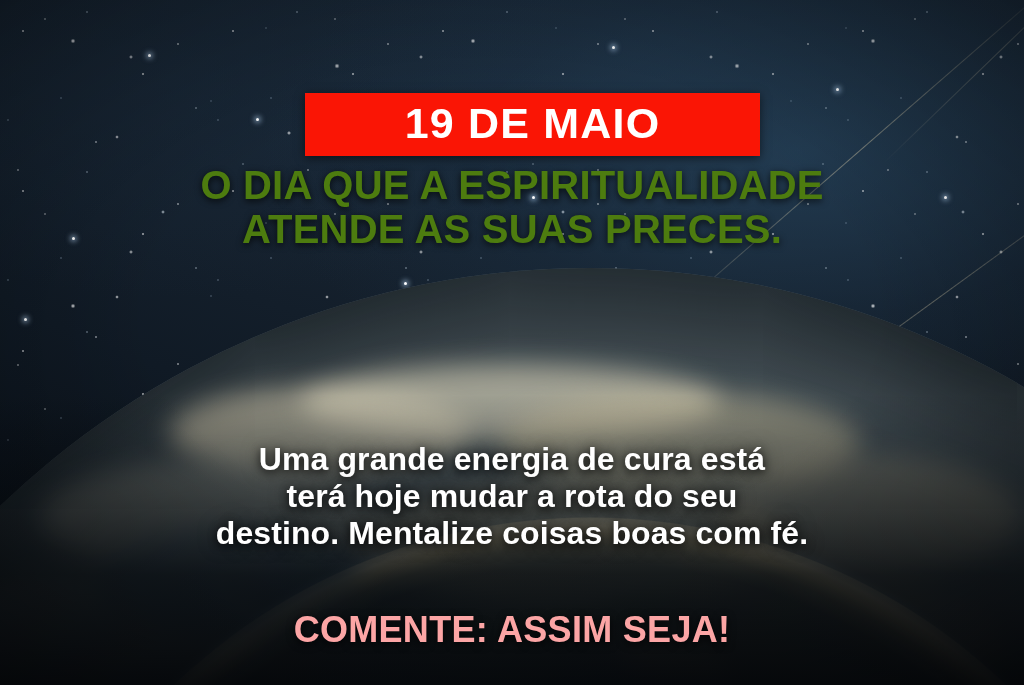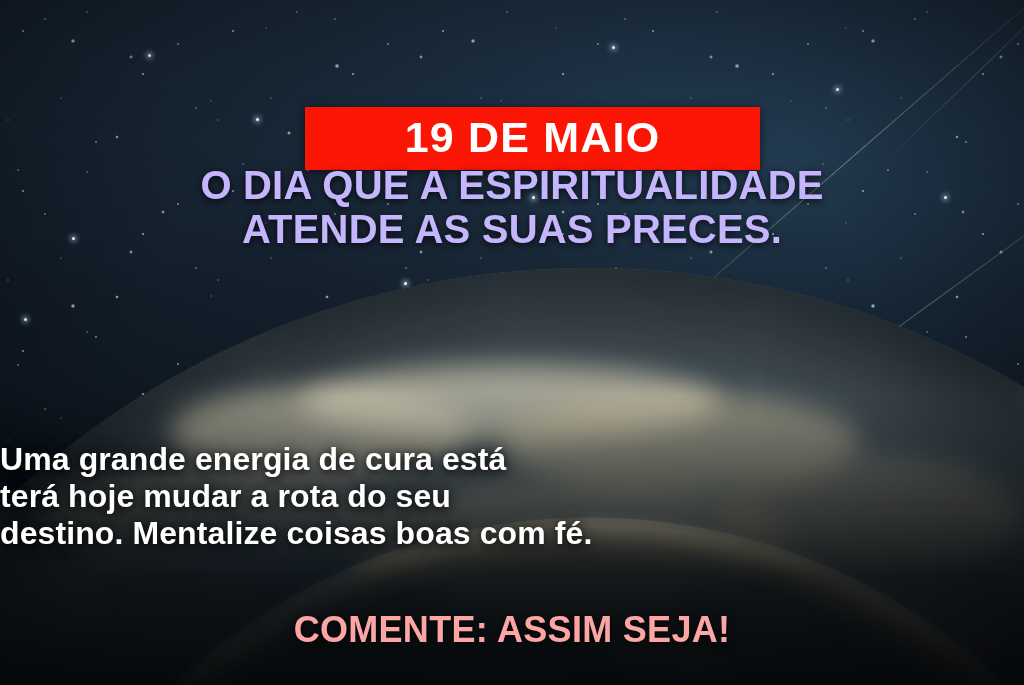--- a/index.html
+++ b/index.html
@@ -211,54 +211,54 @@
     position: absolute;
     left: 305px;
     top: 93px;
     width: 455px;
     height: 63px;
     background: #fa1505;
     display: flex;
     align-items: center;
     justify-content: center;
     box-shadow: 0 2px 9px rgba(0,0,0,0.55);
-    margin-top: 14px;
   }
   .date-banner-text {
     color: #ffffff;
     font-size: 43px;
     font-weight: bold;
     letter-spacing: 1.2px;
     line-height: 1;
     white-space: nowrap;
     transform: translateY(-1px);
   }
 
   
   .headline {
     position: absolute;
     left: 0;
     right: 0;
     top: 163px;
     text-align: center;
-    color: #c4b5fd;
+    color: #4d7c0f;
     font-size: 40px;
     font-weight: bold;
     line-height: 1.10;
     letter-spacing: 0.2px;
     text-shadow: 0 2px 7px rgba(0,0,0,0.75);
   }
   .headline-line { display: block; white-space: nowrap; }
 
   
   .body-copy {
     position: absolute;
     left: 0;
     right: 0;
     top: 441px;
+    text-align: center;
     color: #ffffff;
     font-size: 32px;
     font-weight: bold;
     line-height: 1.16;
     letter-spacing: 0.1px;
     text-shadow: 0 2px 8px rgba(0,0,0,0.80), 0 0 18px rgba(0,0,0,0.55);
   }
   .body-line { display: block; white-space: nowrap; }
 
   

